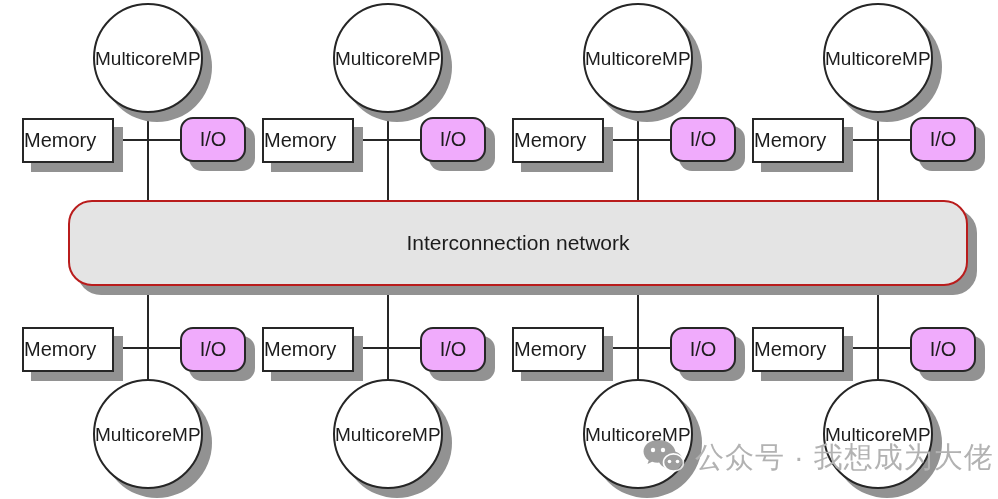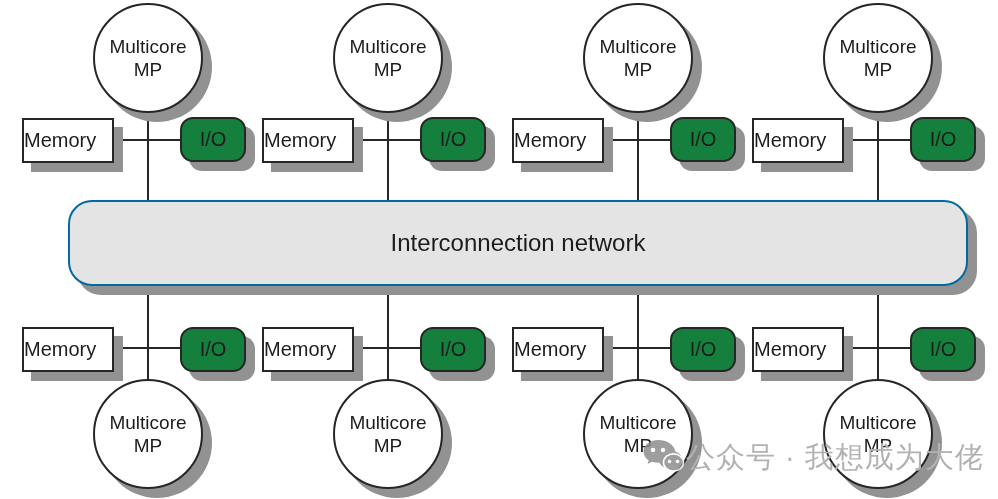--- a/index.html
+++ b/index.html
@@ -14,22 +14,22 @@
 
   .unit { position:absolute; top:0; width:246px; height:499px; }
 
   .circle {
     position:absolute; left:71px;
     width:106px; height:106px;
     background:#ffffff;
     border:2px solid #262626;
     border-radius:50%;
     box-shadow:9px 9px 0 #929292;
-    display:flex; flex-direction:column;
-    align-items:center; justify-content:center;
+    display:flex; 
+    align-items:center; justify-content:flex-start;
     font-size:19px; line-height:23px; text-align:center;
     z-index:3;
   }
   .unit.top    .circle { top:3px; }
   .unit.bottom .circle { top:379px; }
 
   .membox {
     position:absolute; left:0;
     width:88px; height:41px;
     background:#ffffff;
@@ -38,21 +38,21 @@
     display:flex; align-items:center; 
     font-size:20px;
     z-index:3;
   }
   .unit.top    .membox { top:118px; }
   .unit.bottom .membox { top:327px; }
 
   .iobox {
     position:absolute; left:158px;
     width:62px; height:41px;
-    background:#15803d;
+    background:#f0abfc;
     border:2px solid #262626;
     border-radius:13px;
     box-shadow:9px 9px 0 #929292;
     display:flex; align-items:center; justify-content:center;
     font-size:20px;
     z-index:3;
   }
   .unit.top    .iobox { top:117px; }
   .unit.bottom .iobox { top:327px; }
 
@@ -70,31 +70,31 @@
     width:2px; background:#262626;
     z-index:1;
   }
   .unit.top    .vline { top:55px;  height:146px; }
   .unit.bottom .vline { top:283px; height:155px; }
 
   .network-bar {
     position:absolute; left:68px; top:200px;
     width:896px; height:82px;
     background:#e4e4e4;
-    border:2px solid #0369a1;
+    border:2px solid #b91c1c;
     border-radius:24px;
     box-shadow:9px 9px 0 #929292;
     display:flex; align-items:center; justify-content:center;
-    font-size:24px;
+    font-size:21px;
     z-index:2;
   }
 
   .watermark {
     position:absolute; left:642px; top:438px;
-    display:flex; align-items:center; 
+    display:flex; align-items:center; gap:9px;
     z-index:10;
   }
   .watermark-text {
     color:#b2b2b2;
     font-size:29px;
     letter-spacing:1px;
     white-space:nowrap;
   }
   .wechat-icon { width:44px; height:38px; opacity:0.85; }
 </style>

